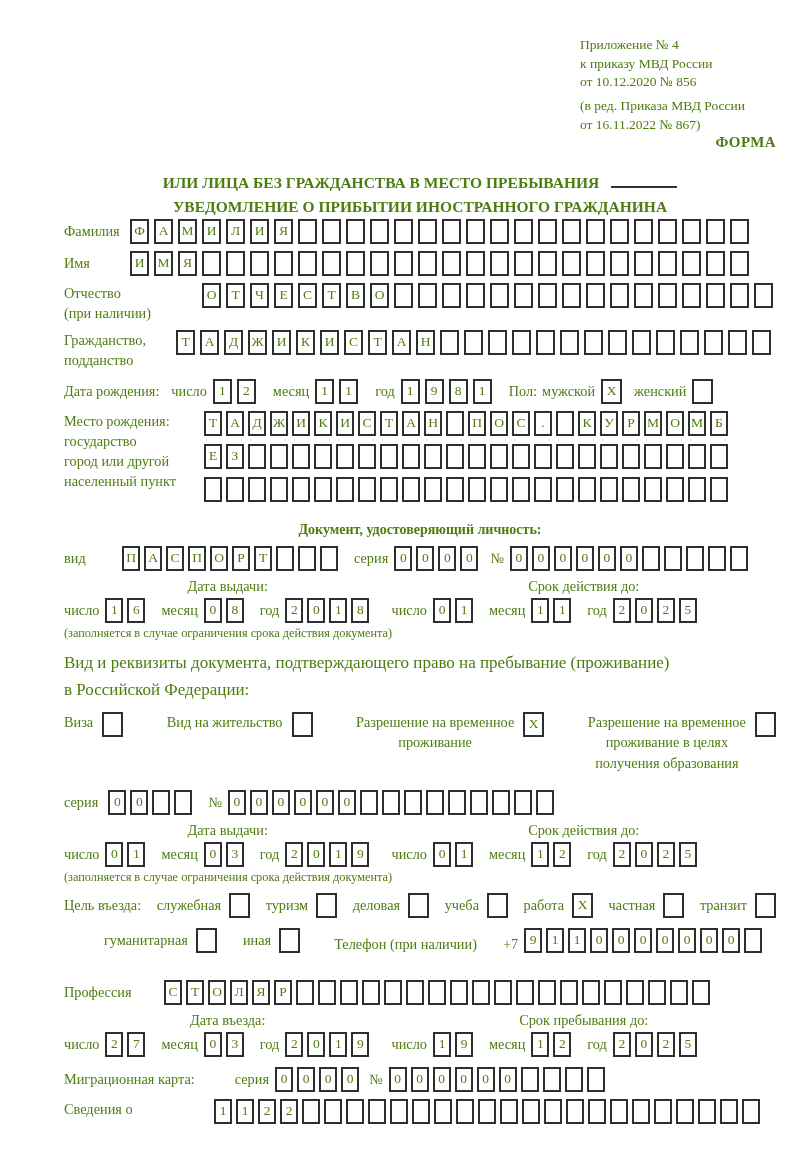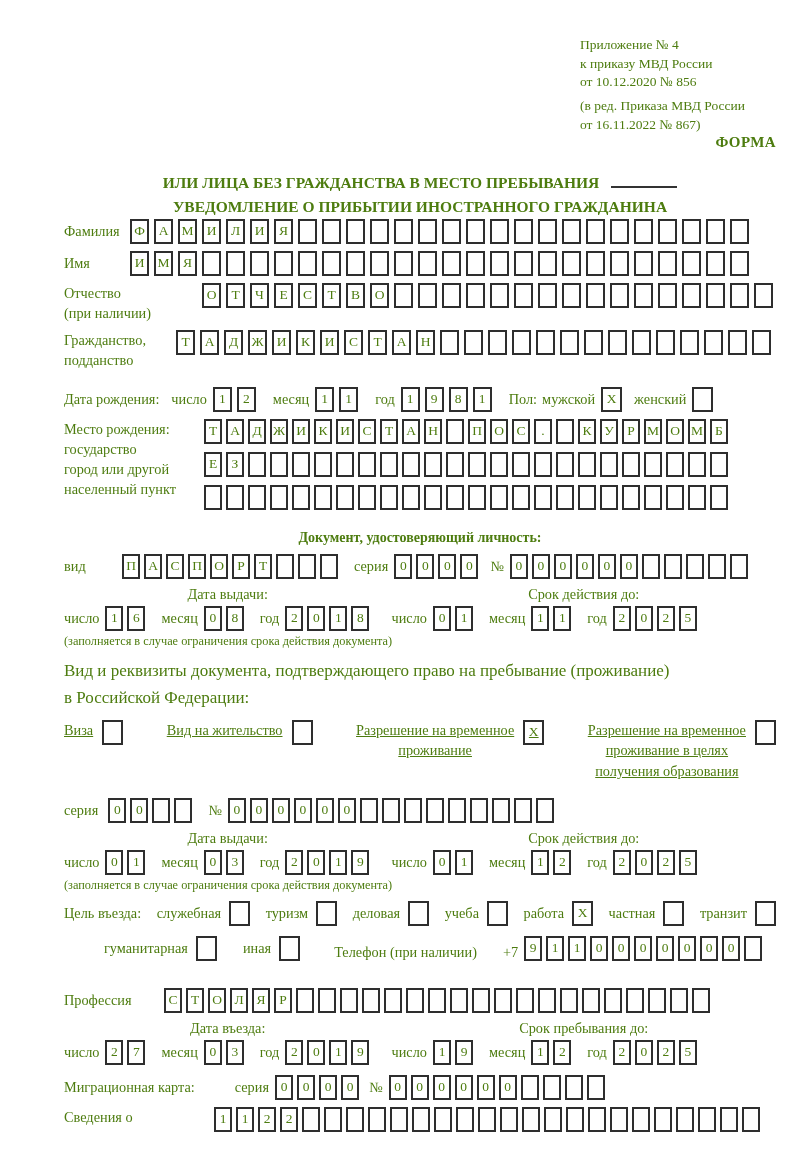--- a/index.html
+++ b/index.html
@@ -40,21 +40,21 @@
   .dhead { display: flex; font-size: 14.3px; margin: 4px 0 3px; }
   .dh-left { width: 46%; text-align: center; }
   .dh-right { width: 54%; text-align: center; }
   .daterow { display: flex; align-items: center; }
   .dgrp { display: flex; align-items: center; }
   .dlabel { font-size: 14.3px; margin-right: 6px; flex: 0 0 auto; }
   .gap-l { margin-left: 12px; }
   .note { font-size: 12.3px; text-align: left; margin-top: 3px; margin-bottom: 8px; padding-right: 4px; }
   .intro { font-size: 17px; line-height: 1.6; margin-top: 8px; }
 
-  .res-options { display: flex; justify-content: space-between; align-items: flex-start; margin: 8px 0 16px; text-decoration: underline; }
+  .res-options { display: flex; justify-content: space-between; align-items: flex-start; margin: 8px 0 16px; }
   .opt { display: flex; align-items: flex-start; }
   .olab { font-size: 14.3px; line-height: 1.45; text-align: center; margin-right: 9px; }
   .olab span { display: block; }
 
   .purpose-row1 { display: flex; align-items: center; justify-content: space-between; margin-bottom: 10px; }
   .purpose-row2 { display: flex; align-items: flex-end; margin-bottom: 27px; padding-left: 40px; }
   .pitem { display: flex; align-items: center; font-size: 14.3px; flex: 0 0 auto; }
   .pitem .cbx { margin-left: 8px; }
 </style>
 </head>
@@ -207,21 +207,21 @@
         <span class="cell"></span>
         <span class="cell"></span>
         <span class="cell"></span>
         <span class="cell"></span>
         <span class="cell"></span>
         <span class="cell"></span>
         <span class="cell"></span>
       </span>
   </div>
 
-  <div class="row" style="margin-top:17px">
+  <div class="row" style="margin-top:9px">
     <span class="lab">Дата рождения:</span>
     <span class="dlabel gap-l">число</span>
     <span class="cells">
         <span class="cell">1</span>
         <span class="cell">2</span>
       </span>
     <span class="dlabel gap-l">месяц</span>
     <span class="cells">
         <span class="cell">1</span>
         <span class="cell">1</span>

